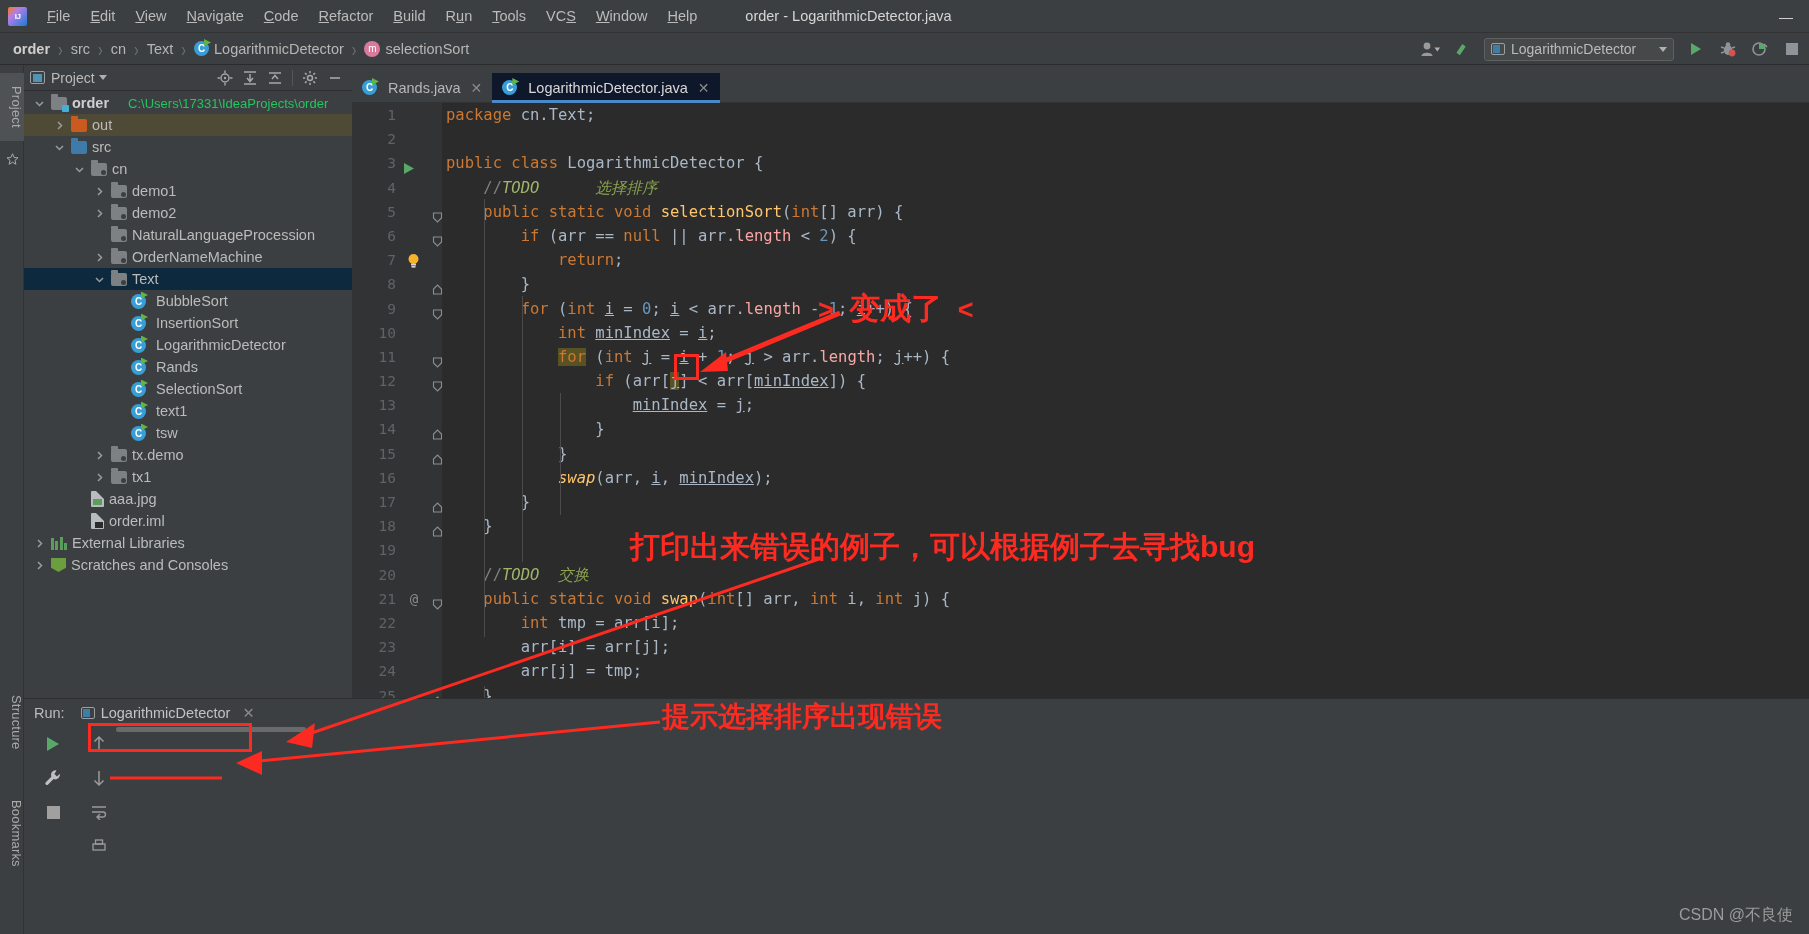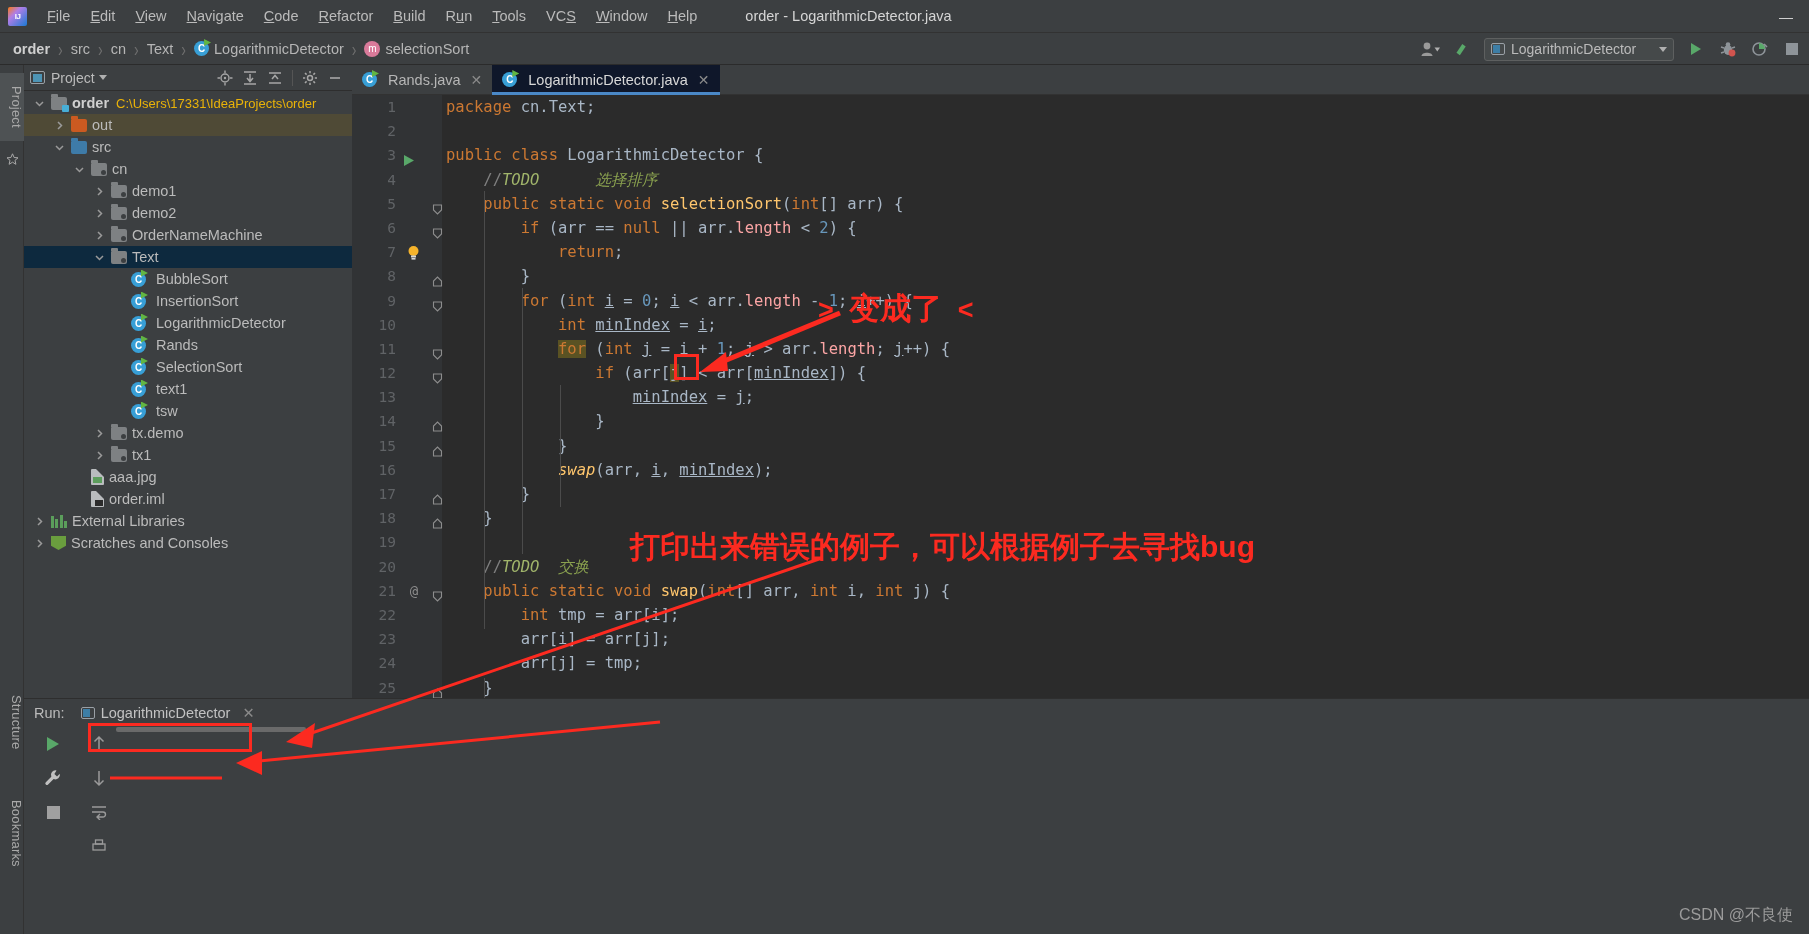--- a/index.html
+++ b/index.html
@@ -172,21 +172,21 @@
     color: #bbbbbb; white-space: nowrap; padding-right: 4px;
   }
   .tnode.sel-blue { background: #0d293e; }
   .tnode.sel-olive { background: #4f4a36; }
   .tw {
     width: 14px; height: 14px; flex: 0 0 auto; display: flex;
     align-items: center; justify-content: center;
   }
   .tw svg { display: block; }
   .tlabel { margin-left: 5px; }
-  .tpath { color: #eab308; font-size: 13px; margin-left: 7px; }
+  .tpath { color: #22c55e; font-size: 13px; margin-left: 19px; }
   .tnode.bold .tlabel { font-weight: bold; color: #cfcfcf; }
 
   .ic-folder {
     width: 16px; height: 13px; flex: 0 0 auto; position: relative;
     background: #7e8183; border-radius: 1px 2px 2px 2px;
   }
   .ic-folder::before {
     content: ""; position: absolute; left: 0; top: -3px; width: 7px;
     height: 3px; background: #7e8183; border-radius: 1px 1px 0 0;
   }
@@ -223,21 +223,21 @@
     align-items: flex-end; gap: 1.5px;
   }
   .ic-libs i { display: block; width: 3px; background: #5b9e5b; }
   .ic-scratch {
     width: 15px; height: 14px; flex: 0 0 auto; background: #6a9e3e;
     clip-path: polygon(0 0, 100% 0, 100% 70%, 50% 100%, 0 70%);
   }
 
   
   .editor-wrap {
-    position: absolute; left: 352px; top: 65px; width: 1457px; height: 633px;
+    position: absolute; left: 352px; top: 73px; width: 1457px; height: 633px;
     background: #2b2b2b;
   }
   .tabs {
     height: 30px; background: #3c3f41; display: flex; align-items: stretch;
     border-bottom: 1px solid #323232;
   }
   .tab {
     display: flex; align-items: center; gap: 6px; padding: 0 10px;
     font-size: 14.5px; color: #b6b6b6; position: relative; cursor: default;
   }
@@ -560,20 +560,27 @@
         <div class="tnode">
           <span style="display:inline-block;width:68px"></span>
           <span class="tw">
             <svg width="11" height="11" viewBox="0 0 11 11">
               <path d="M4 2 L7.5 5.5 L4 9" stroke="#9a9a9a" stroke-width="1.5" fill="none"></path>
             </svg>
           </span>
           <span style="display:inline-block;width:5px"></span>
           <span class="ic-folder module"></span>
           <span class="tlabel">demo2</span>
+        </div>
+        <div class="tnode">
+          <span style="display:inline-block;width:68px"></span>
+          <span class="tw"></span>
+          <span style="display:inline-block;width:5px"></span>
+          <span class="ic-folder module"></span>
+          <span class="tlabel">NaturalLanguageProcession</span>
         </div>
         <div class="tnode">
           <span style="display:inline-block;width:68px"></span>
           <span class="tw">
             <svg width="11" height="11" viewBox="0 0 11 11">
               <path d="M4 2 L7.5 5.5 L4 9" stroke="#9a9a9a" stroke-width="1.5" fill="none"></path>
             </svg>
           </span>
           <span style="display:inline-block;width:5px"></span>
           <span class="ic-folder module"></span>
@@ -856,14 +863,15 @@
   <div class="ann-box" style="left:88px; top:723px; width:164px; height:29px;"></div>
 
   <div class="ann" style="left:818px; top:288px; font-size:27px; font-weight:bold;">
     <span>&gt;</span>
     <span style="font-size:31px; margin:0 8px;">变成了</span>
     <span>&lt;</span>
   </div>
 
   <div class="ann" style="left:630px; top:527px; font-size:30px; font-weight:bold;">打印出来错误的例子，可以根据例子去寻找bug</div>
 
+  <div class="ann" style="left:662px; top:698px; font-size:28px; font-weight:bold;">提示选择排序出现错误</div>
 
 </div>
 
 </body></html>

